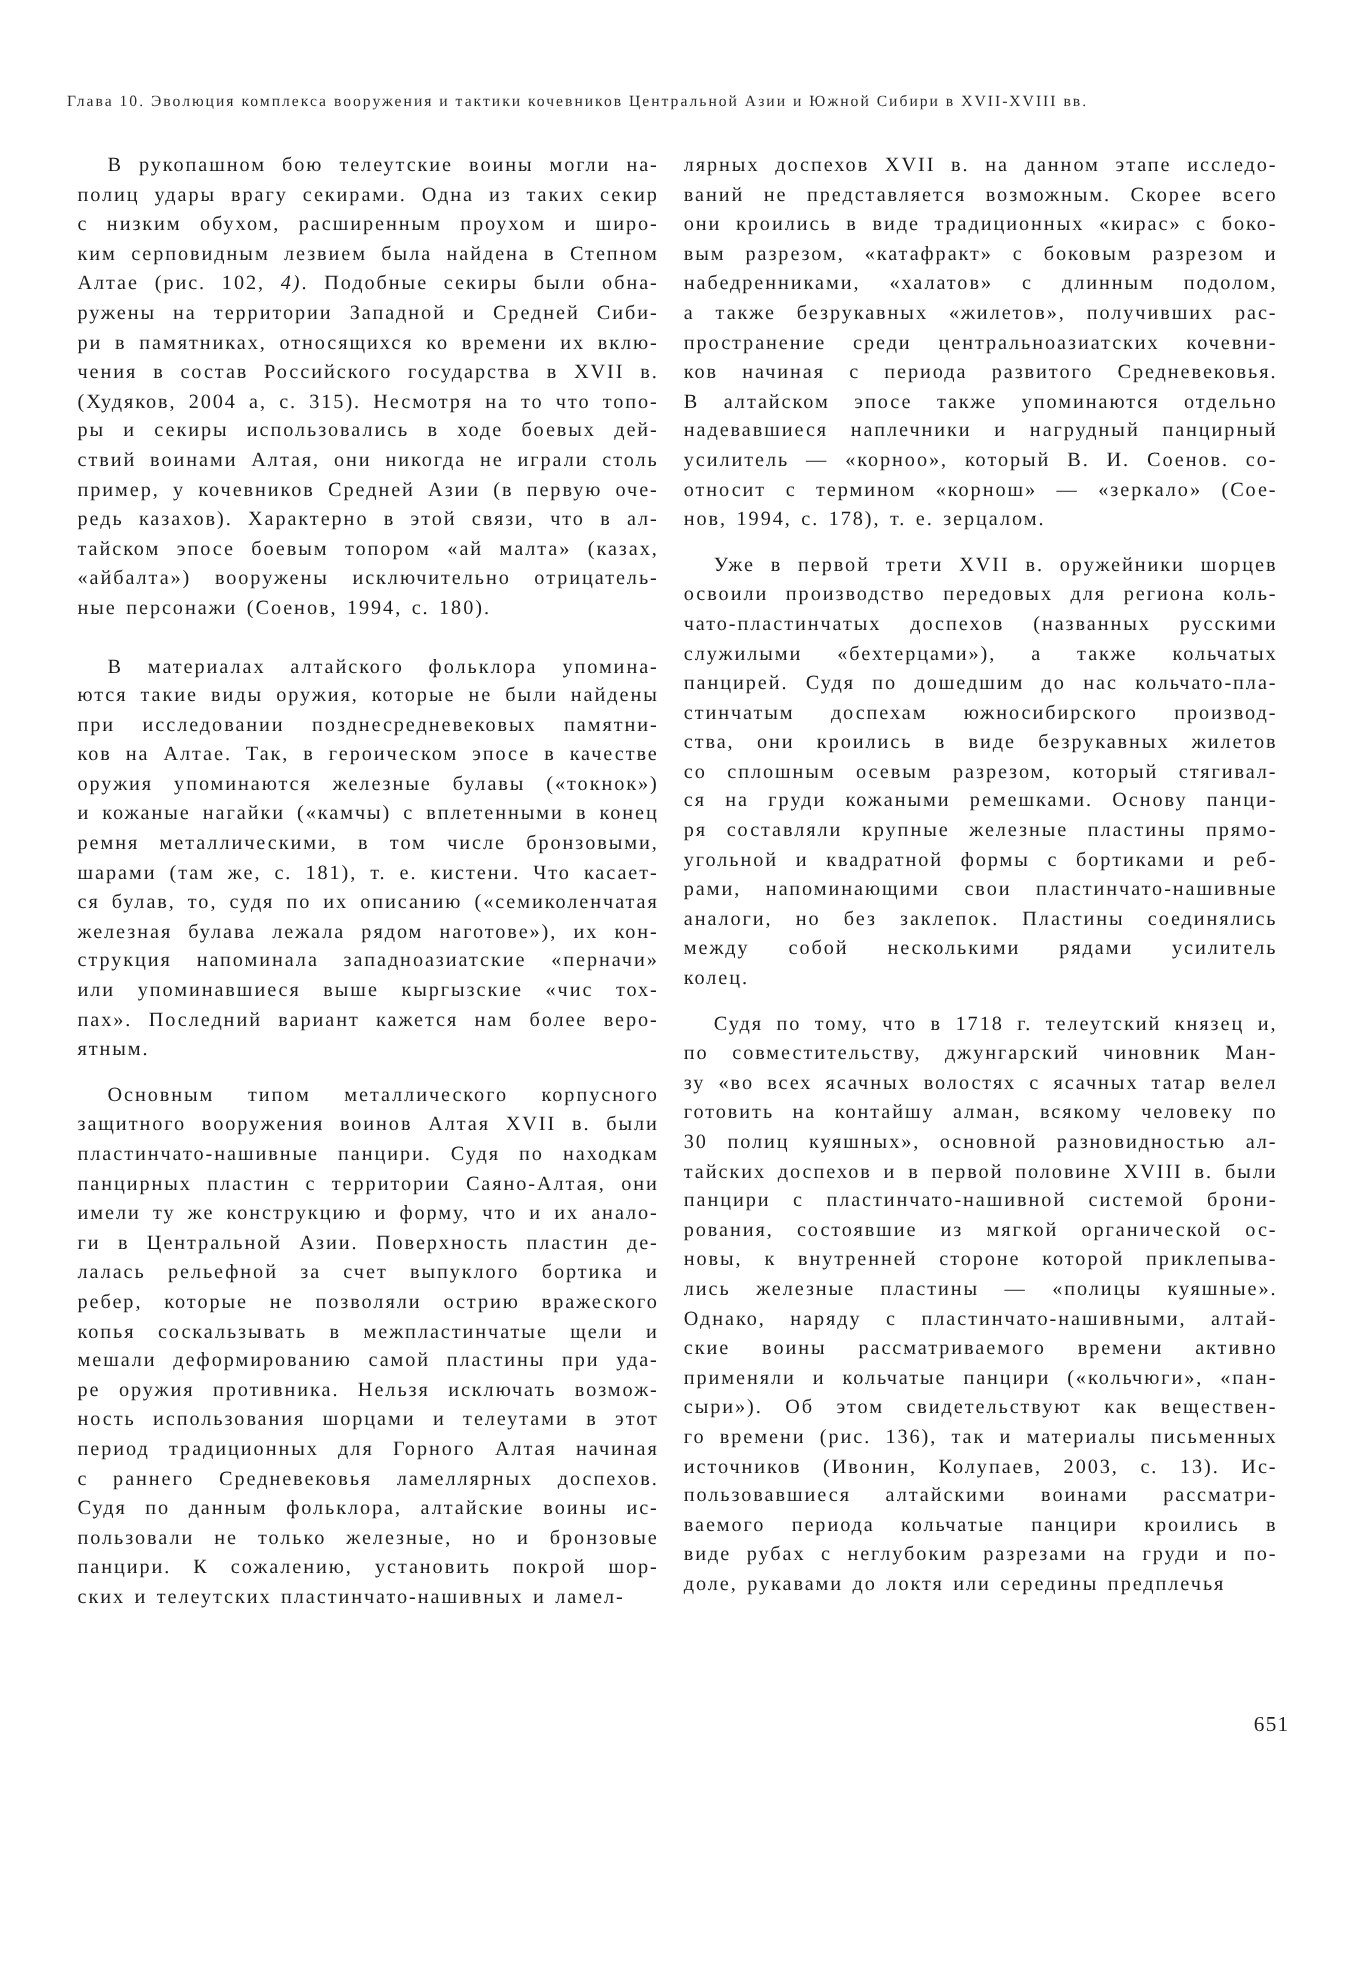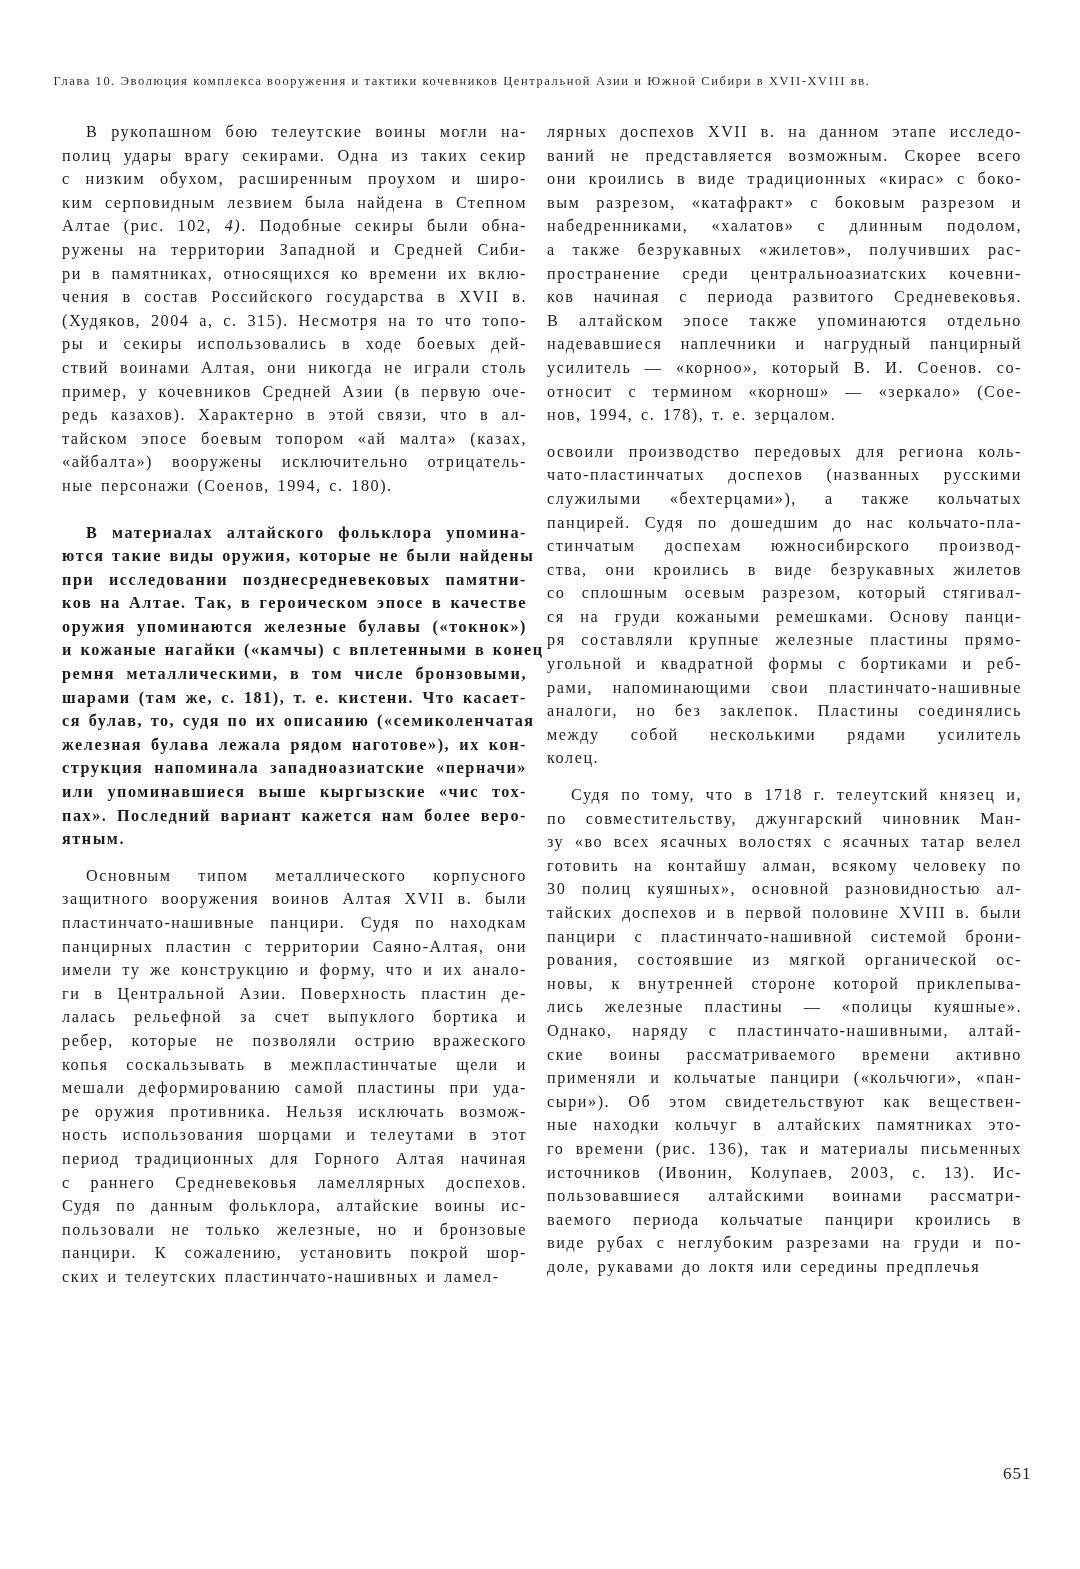--- a/index.html
+++ b/index.html
@@ -16,21 +16,21 @@
   .col-right { left: 547px; width: 475px; }
   .para { margin: 0 0 12px 0; }
   .line {
     display: block; font-size: 16.2px; line-height: 23.6px; height: 23.6px;
     letter-spacing: 1.55px; word-spacing: 2px; white-space: nowrap;
     text-align: justify; text-align-last: justify;
   }
   .line.last { text-align-last: left; }
   .it { font-style: italic; }
   .page-number {
-    position: absolute; top: 1464px; left: 1003px; font-size: 17px; letter-spacing: 1px; color: #222;
+    position: absolute; top: 1370px; left: 1003px; font-size: 17px; letter-spacing: 1px; color: #222;
   }
 </style>
 </head>
 <body>
 
 <div class="running-head">Глава 10. Эволюция комплекса вооружения и тактики кочевников Центральной Азии и Южной Сибири в XVII-XVIII вв.</div>
 
 <div class="col col-left" id="col-left">
     <div class="para" style="margin-bottom: 23px;">
       <span class="line" style="text-indent: 24px;">В рукопашном бою телеутские воины могли на-</span>
@@ -43,21 +43,21 @@
       <span class="line">чения в состав Российского государства в XVII в.</span>
       <span class="line">(Худяков, 2004 а, с. 315). Несмотря на то что топо-</span>
       <span class="line">ры и секиры использовались в ходе боевых дей-</span>
       <span class="line">ствий воинами Алтая, они никогда не играли столь</span>
       <span class="line">пример, у кочевников Средней Азии (в первую оче-</span>
       <span class="line">редь казахов). Характерно в этой связи, что в ал-</span>
       <span class="line">тайском эпосе боевым топором «ай малта» (казах,</span>
       <span class="line">«айбалта») вооружены исключительно отрицатель-</span>
       <span class="line last">ные персонажи (Соенов, 1994, с. 180).</span>
     </div>
-    <div class="para" style="margin-bottom: 13px; font-weight: bold;">
+    <div class="para" style="margin-bottom: 13px;">
       <span class="line" style="text-indent: 24px;">В материалах алтайского фольклора упомина-</span>
       <span class="line">ются такие виды оружия, которые не были найдены</span>
       <span class="line">при исследовании позднесредневековых памятни-</span>
       <span class="line">ков на Алтае. Так, в героическом  эпосе в качестве</span>
       <span class="line">оружия упоминаются железные булавы («токнок»)</span>
       <span class="line">и кожаные нагайки («камчы) с вплетенными в конец</span>
       <span class="line">ремня металлическими, в том числе бронзовыми,</span>
       <span class="line">шарами (там же, с. 181), т. е. кистени. Что касает-</span>
       <span class="line">ся булав, то, судя по их описанию («семиколенчатая</span>
       <span class="line">железная булава лежала рядом наготове»), их кон-</span>
@@ -97,20 +97,21 @@
       <span class="line">а также безрукавных «жилетов», получивших рас-</span>
       <span class="line">пространение среди центральноазиатских кочевни-</span>
       <span class="line">ков начиная с периода развитого Средневековья.</span>
       <span class="line">В алтайском эпосе также упоминаются отдельно</span>
       <span class="line">надевавшиеся наплечники и нагрудный панцирный</span>
       <span class="line">усилитель — «корноо», который В. И. Соенов. со-</span>
       <span class="line">относит с термином «корнош» — «зеркало» (Сое-</span>
       <span class="line last">нов, 1994, с. 178), т. е. зерцалом.</span>
     </div>
     <div class="para" style="margin-bottom: 13px;">
+      <span class="line" style="text-indent: 24px;">Уже в первой трети XVII в. оружейники шорцев</span>
       <span class="line">освоили производство передовых для региона коль-</span>
       <span class="line">чато-пластинчатых доспехов (названных русскими</span>
       <span class="line">служилыми «бехтерцами»), а также кольчатых</span>
       <span class="line">панцирей. Судя по дошедшим до нас кольчато-пла-</span>
       <span class="line">стинчатым доспехам южносибирского производ-</span>
       <span class="line">ства, они кроились в виде безрукавных жилетов</span>
       <span class="line">со сплошным осевым разрезом, который стягивал-</span>
       <span class="line">ся на груди кожаными ремешками. Основу панци-</span>
       <span class="line">ря составляли крупные железные пластины прямо-</span>
       <span class="line">угольной и квадратной формы с бортиками и реб-</span>
@@ -127,21 +128,20 @@
       <span class="line">30 полиц куяшных», основной разновидностью ал-</span>
       <span class="line">тайских доспехов и в первой половине XVIII в. были</span>
       <span class="line">панцири с пластинчато-нашивной системой брони-</span>
       <span class="line">рования, состоявшие из мягкой органической ос-</span>
       <span class="line">новы, к внутренней стороне которой приклепыва-</span>
       <span class="line">лись железные пластины — «полицы куяшные».</span>
       <span class="line">Однако, наряду с пластинчато-нашивными, алтай-</span>
       <span class="line">ские воины рассматриваемого времени активно</span>
       <span class="line">применяли и кольчатые панцири («кольчюги», «пан-</span>
       <span class="line">сыри»). Об этом свидетельствуют как веществен-</span>
-      <span class="line">ные находки кольчуг в алтайских памятниках это-</span>
       <span class="line">го времени (рис. 136), так и материалы письменных</span>
       <span class="line">источников (Ивонин, Колупаев, 2003, с. 13). Ис-</span>
       <span class="line">пользовавшиеся алтайскими воинами рассматри-</span>
       <span class="line">ваемого периода кольчатые панцири кроились в</span>
       <span class="line">виде рубах с неглубоким разрезами на груди и по-</span>
       <span class="line last">доле, рукавами до локтя или середины предплечья</span>
     </div>
   </div>
 
 <div class="page-number">651</div>

